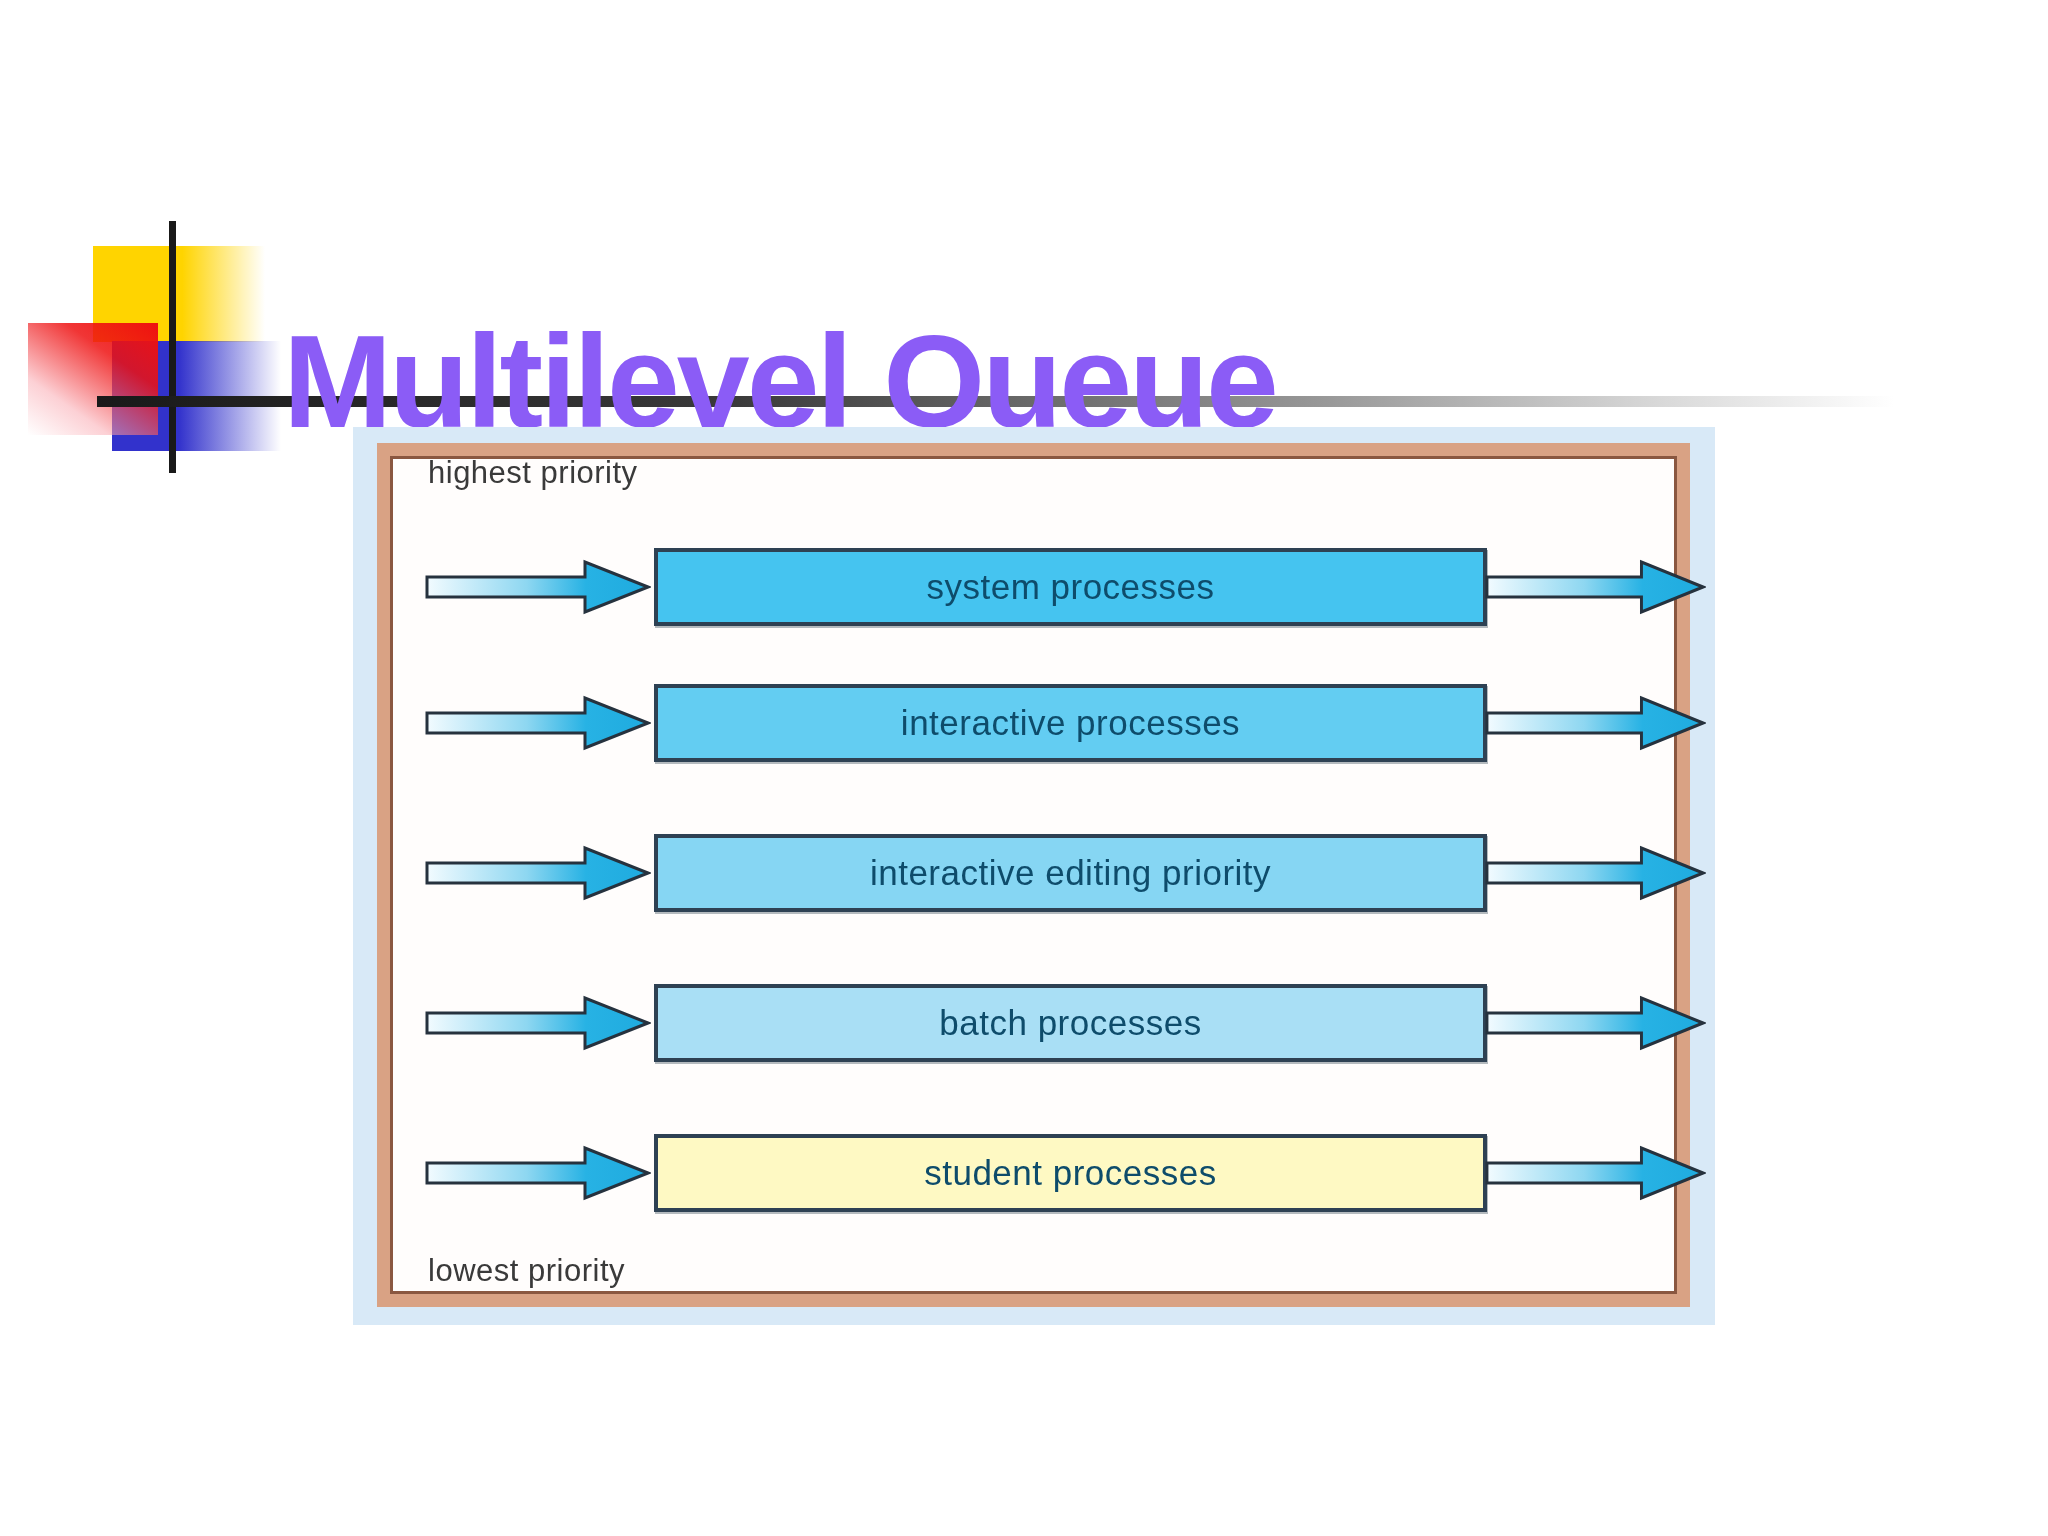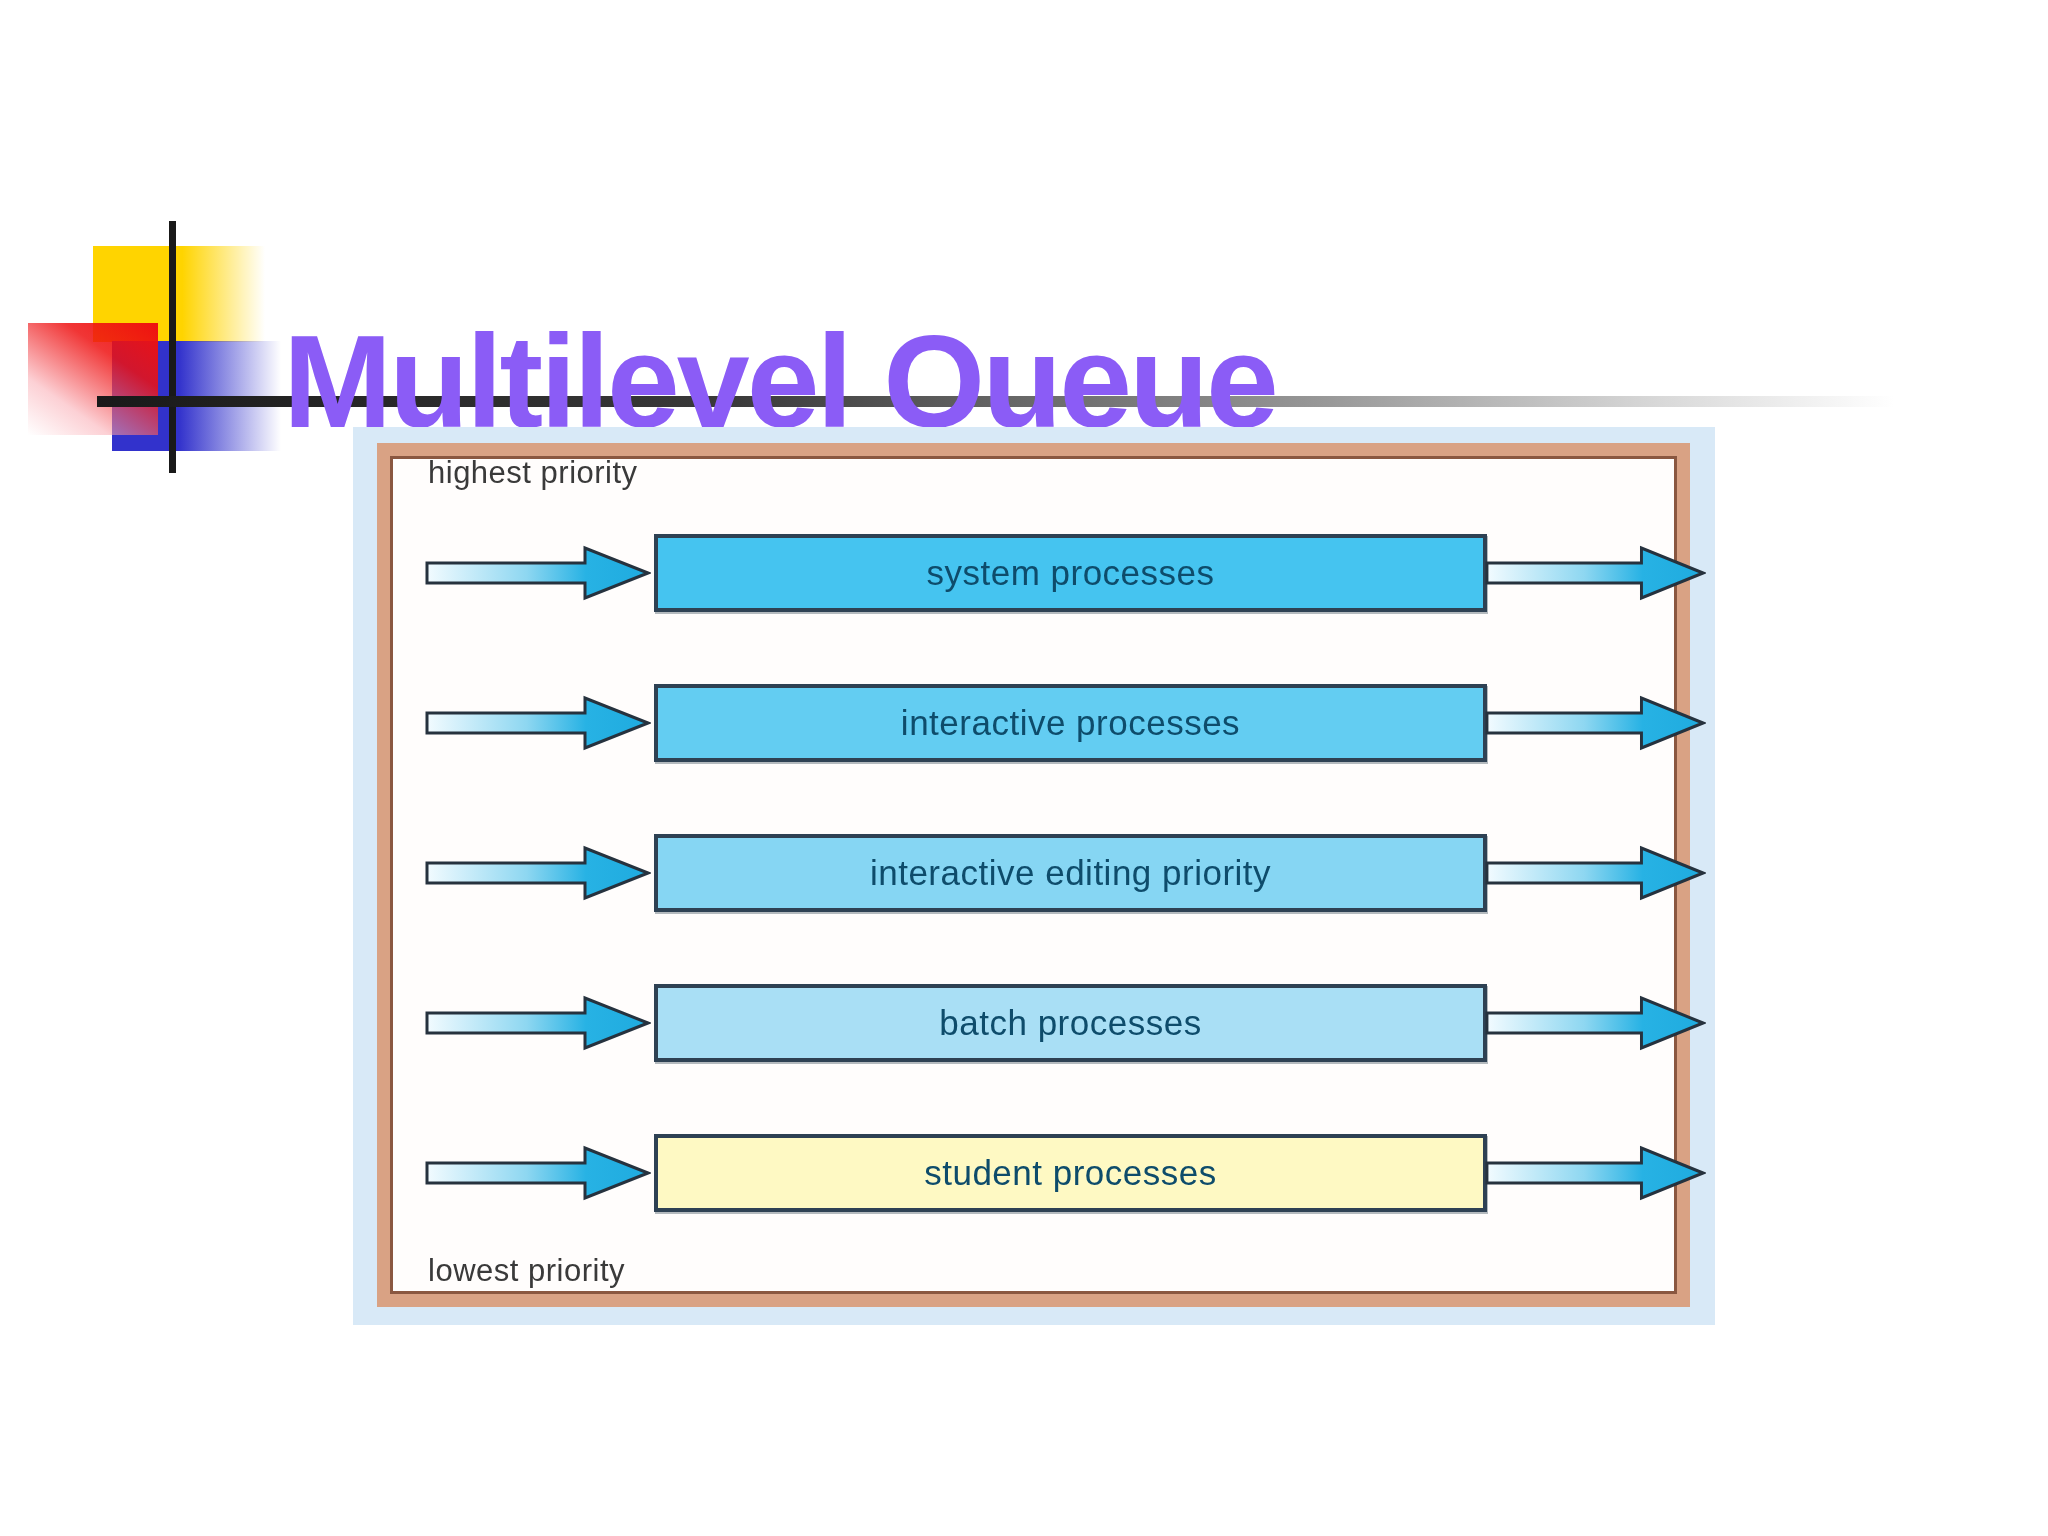--- a/index.html
+++ b/index.html
@@ -80,21 +80,21 @@
   <div class="dec dec-vline" style="background: rgb(25, 25, 25);"></div>
   <div class="dec title-rule" style="background: linear-gradient(to right, rgb(25, 25, 25) 0%, rgb(58, 58, 58) 35%, rgb(153, 153, 153) 68%, rgb(216, 216, 216) 86%, rgba(255, 255, 255, 0) 99%);"></div>
 
   <h1 class="slide-title" style="color: #8b5cf6;">Multilevel Queue</h1>
 
   <div class="diagram-panel" style="background: rgb(216, 233, 247);">
     <div class="diagram-frame" style="border-color: rgb(217, 162, 132); box-shadow: rgb(138, 87, 64) 0px 0px 0px 3px inset;">
       <div class="frame-inner">
         <div class="priority-label priority-top" style="color: rgb(58, 58, 58);">highest priority</div>
         <div id="rows">
-    <div class="row" style="top: 75px;">
+    <div class="row" style="top: 89px;">
       <svg class="arrow arrow-left" viewBox="0 0 226 60" preserveAspectRatio="none">
         <polygon points="2,20 160,20 160,5 223,30 160,55 160,40 2,40" fill="url(#arrowGrad)" stroke="#26323e" stroke-width="3"></polygon>
       </svg>
       <div class="qbox" style="background: rgb(69, 196, 240); border-color: rgb(46, 65, 83);">
         <span class="qlabel" style="color: rgb(14, 76, 107);">system processes</span>
       </div>
       <svg class="arrow arrow-right" viewBox="0 0 226 60" preserveAspectRatio="none">
         <polygon points="2,20 160,20 160,5 223,30 160,55 160,40 2,40" fill="url(#arrowGrad)" stroke="#26323e" stroke-width="3"></polygon>
       </svg>
     </div>

